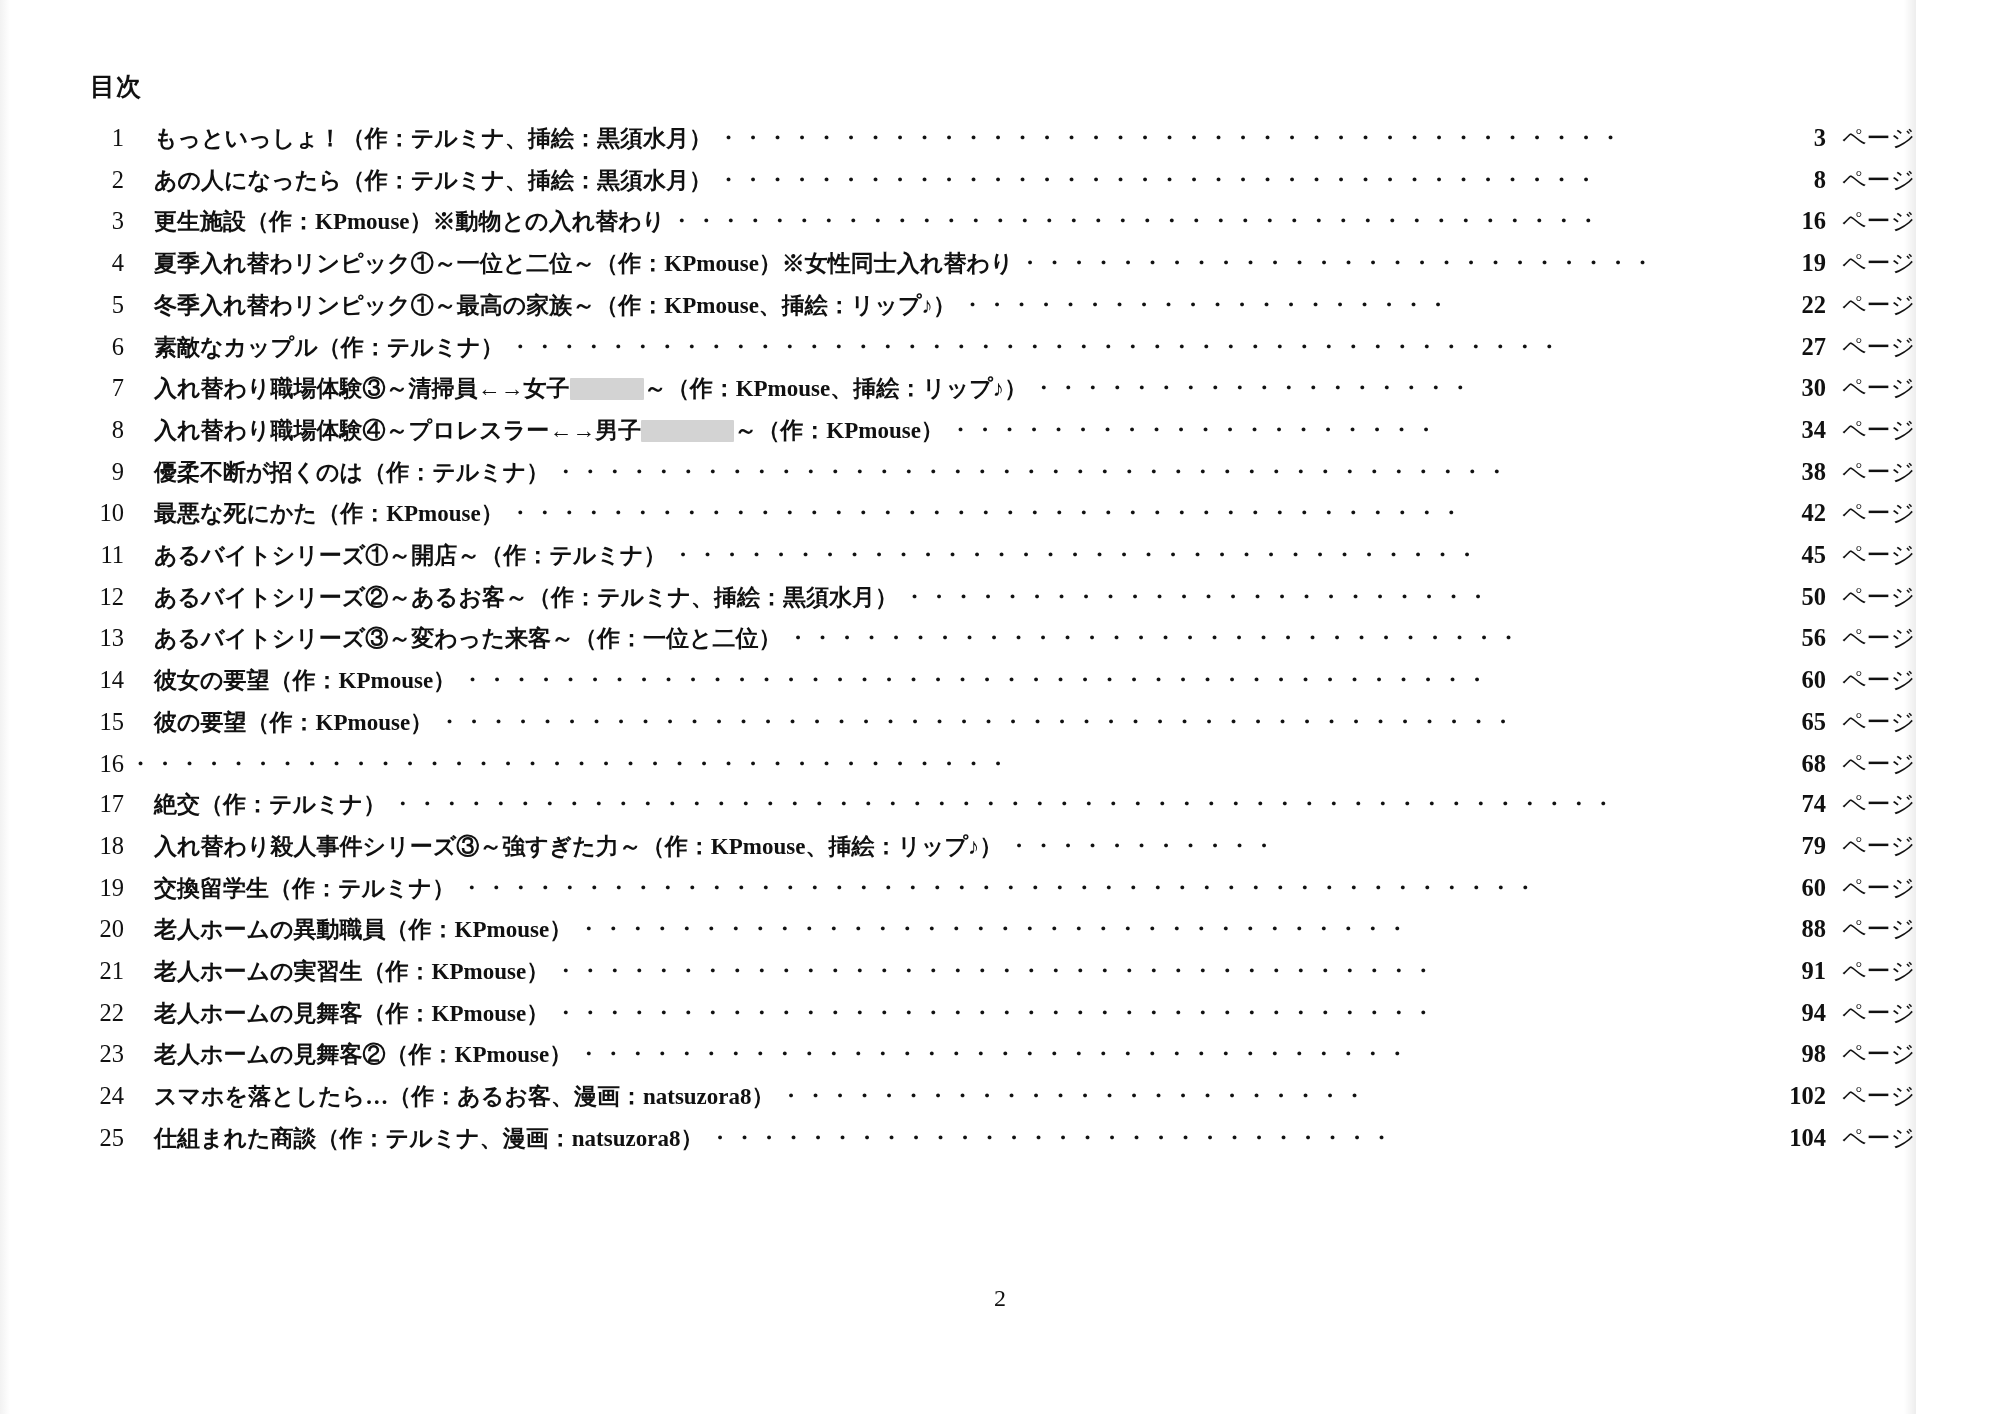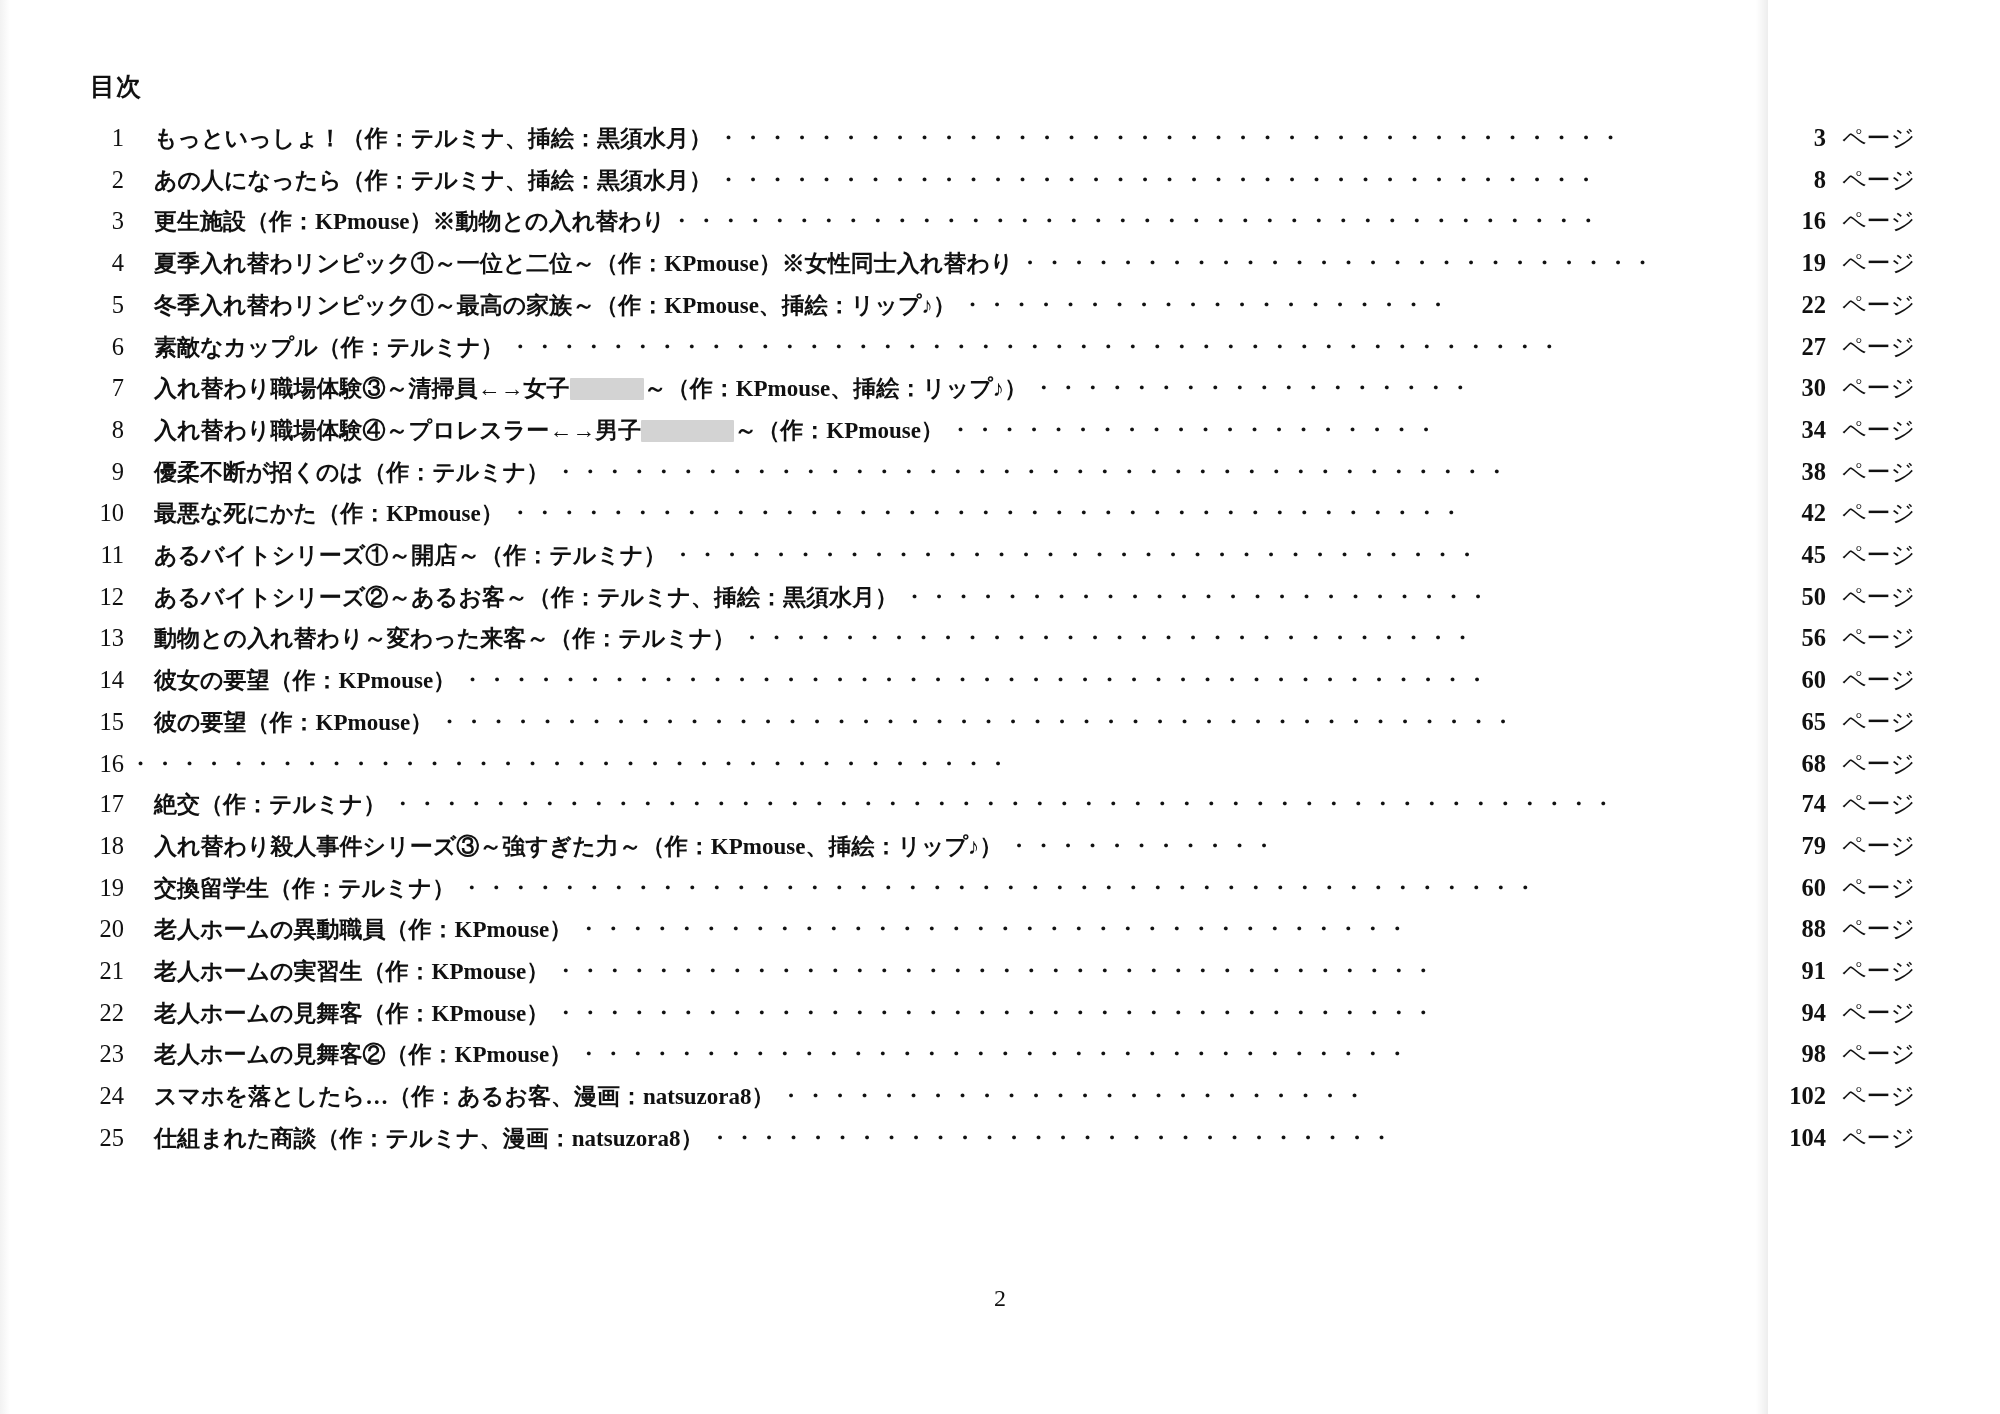--- a/index.html
+++ b/index.html
@@ -12,21 +12,21 @@
     height: 1414px;
     font-family: "Liberation Serif", "DejaVu Serif", serif;
     color: #111111;
     position: relative;
     overflow: hidden;
   }
   .page {
     position: absolute;
     left: 0;
     top: 0;
-    width: 1768px;
+    width: 1916px;
     height: 1414px;
     background: #ffffff;
   }
   .content {
     position: absolute;
     left: 90px;
     top: 72px;
     width: 1830px;
   }
   .toc-heading {
@@ -210,21 +210,21 @@
         </div>
         <div class="toc-row">
           <span class="idx">12</span>
           <span class="title"><span>あるバイトシリーズ②～あるお客～（作：テルミナ、挿絵：黒須水月）</span></span>
           <span class="leader">・・・・・・・・・・・・・・・・・・・・・・・・</span>
           <span class="pagenum">50</span>
           <span class="pagesuffix">ページ</span>
         </div>
         <div class="toc-row">
           <span class="idx">13</span>
-          <span class="title"><span>動物との入れ替わり～変わった来客～（作：テルミナ）</span></span>
+          <span class="title"><span>あるバイトシリーズ③～変わった来客～（作：一位と二位）</span></span>
           <span class="leader">・・・・・・・・・・・・・・・・・・・・・・・・・・・・・・</span>
           <span class="pagenum">56</span>
           <span class="pagesuffix">ページ</span>
         </div>
         <div class="toc-row">
           <span class="idx">14</span>
           <span class="title"><span>彼女の要望（作：KPmouse）</span></span>
           <span class="leader">・・・・・・・・・・・・・・・・・・・・・・・・・・・・・・・・・・・・・・・・・・</span>
           <span class="pagenum">60</span>
           <span class="pagesuffix">ページ</span>

